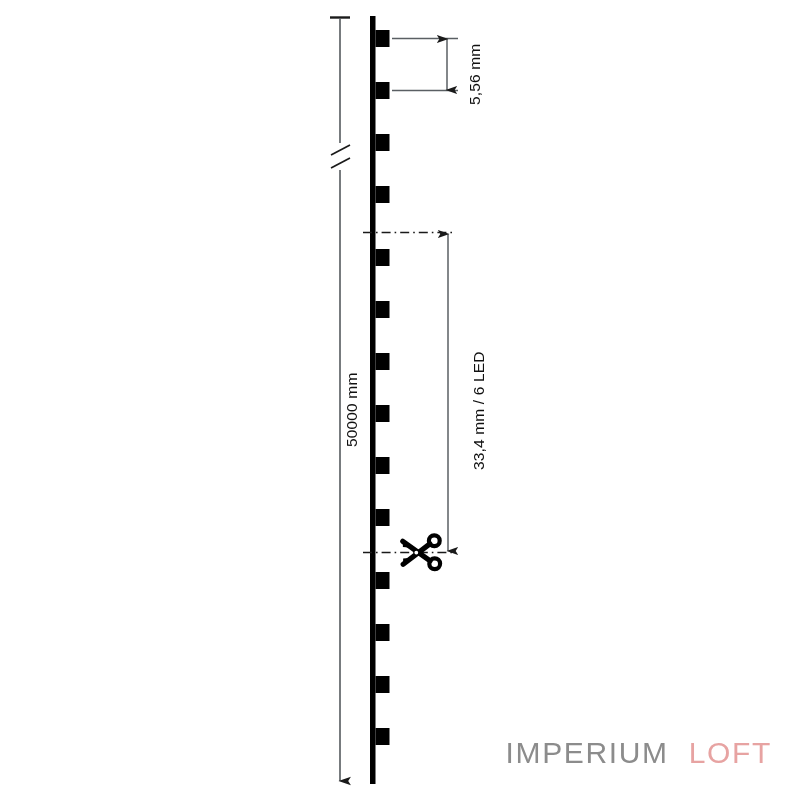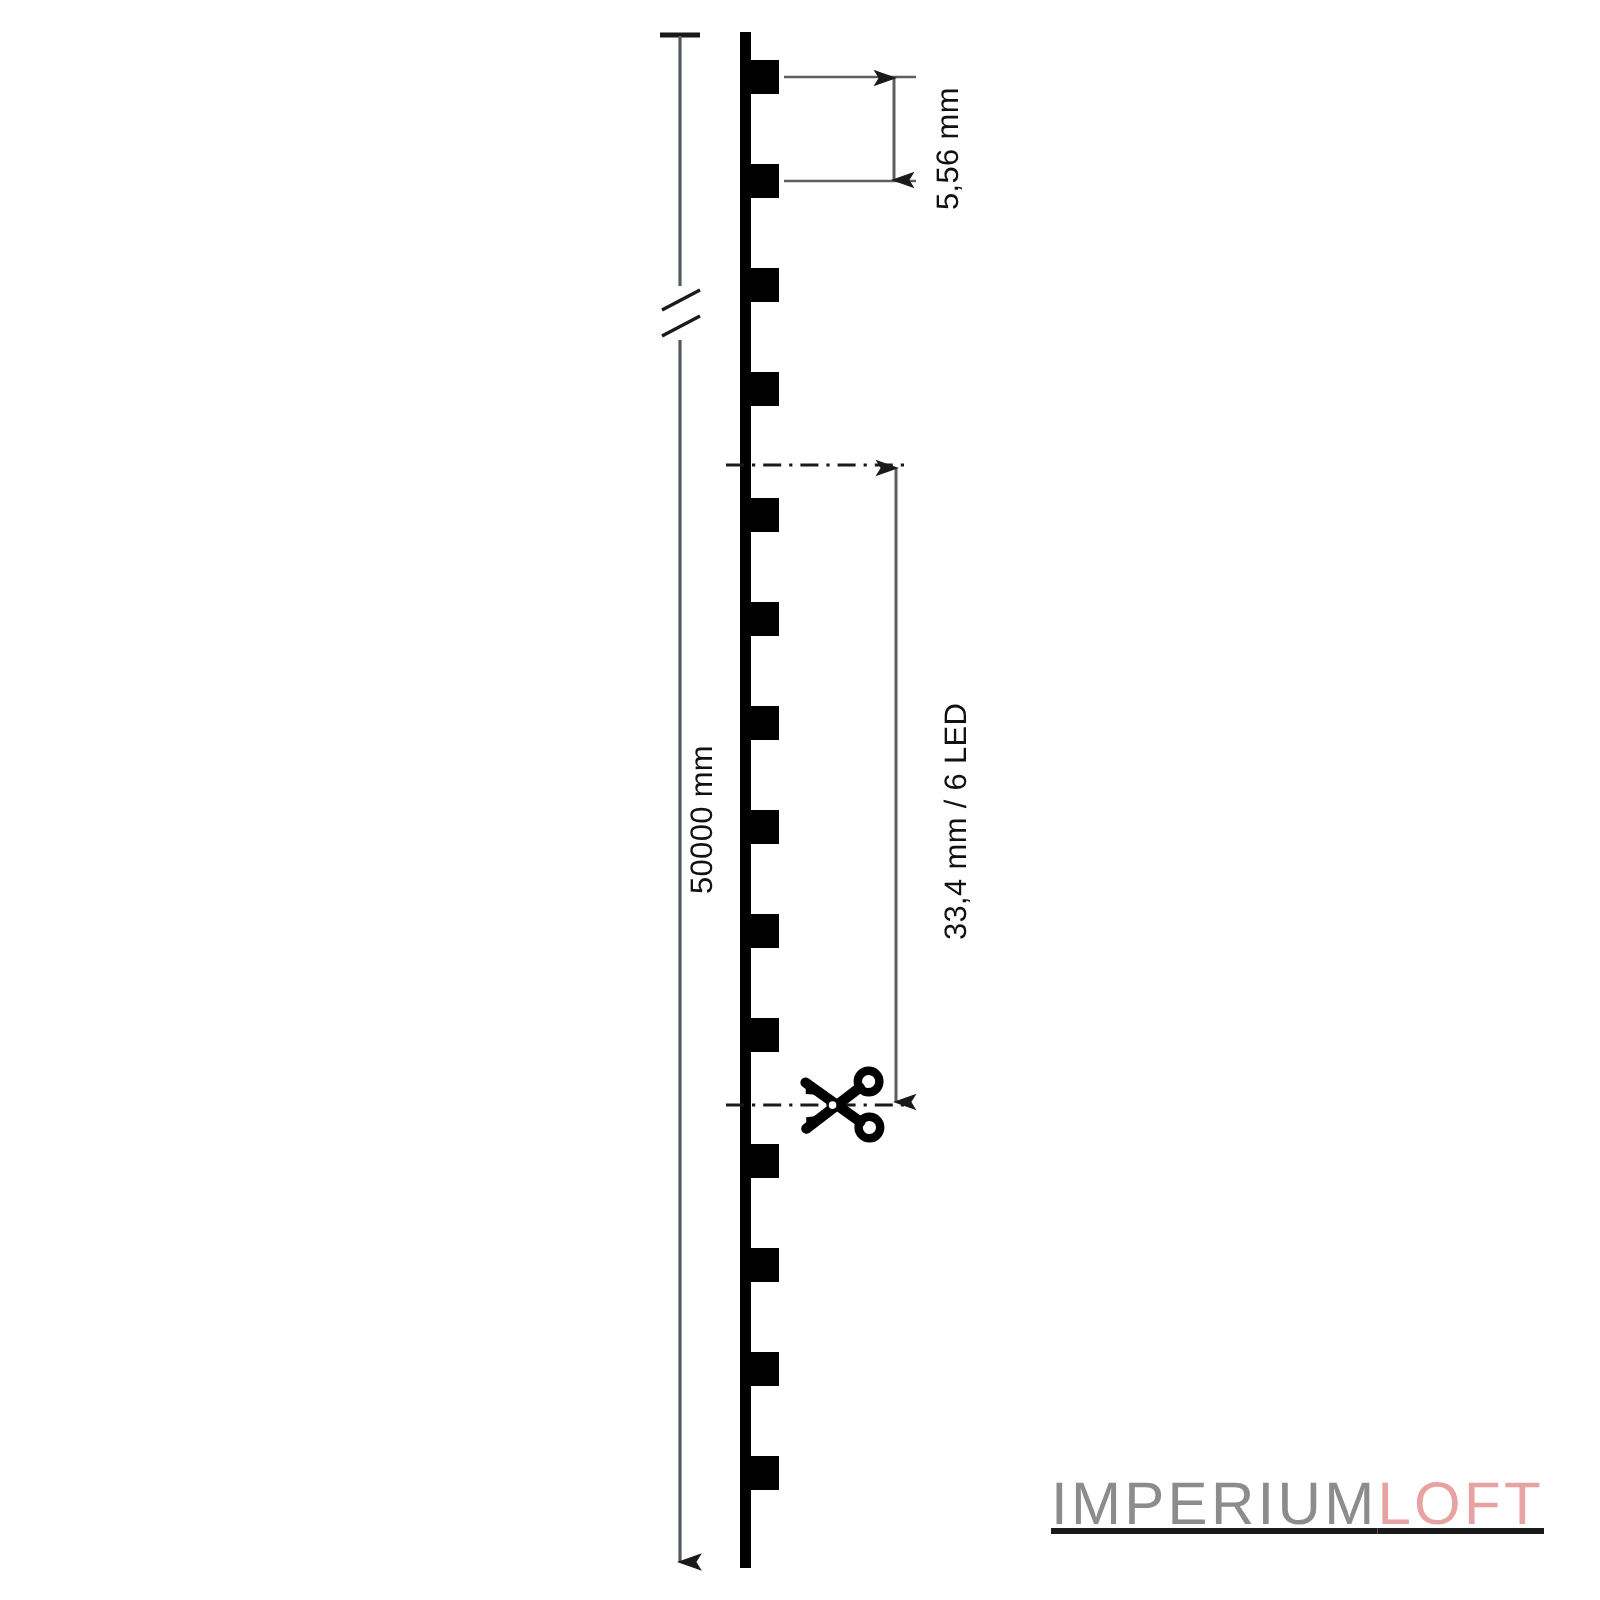--- a/index.html
+++ b/index.html
@@ -40,24 +40,23 @@
     right: 28px;
     bottom: 30px;
     display: flex;
     align-items: flex-start;
     letter-spacing: 0.055em;
     font-size: 30px;
     font-weight: 300;
     font-family: "Liberation Sans", sans-serif;
     white-space: nowrap;
     user-select: none;
-    text-decoration: underline;
   }
   .logo-primary { color: #8c8c8c; }
-  .logo-accent  { color: #e7a3a2; }
+  .logo-accent  { color: #e7a3a2; margin-left: 20px; }
 
   
   .dim-label {
     position: absolute;
     font-size: 15.5px;
     font-family: "Liberation Sans", sans-serif;
     color: #111111;
     white-space: nowrap;
     letter-spacing: 0.01em;
     transform-origin: 0 0;

